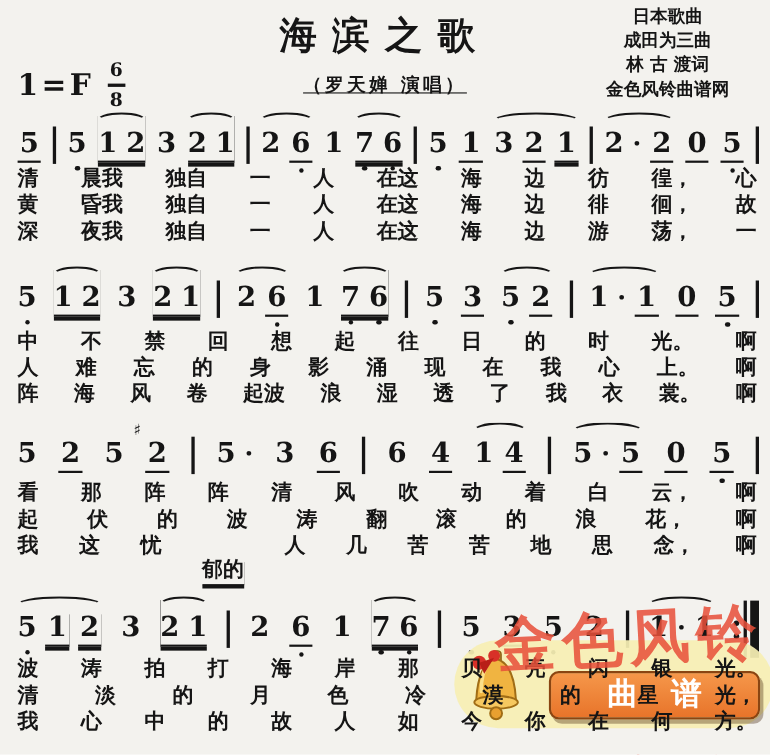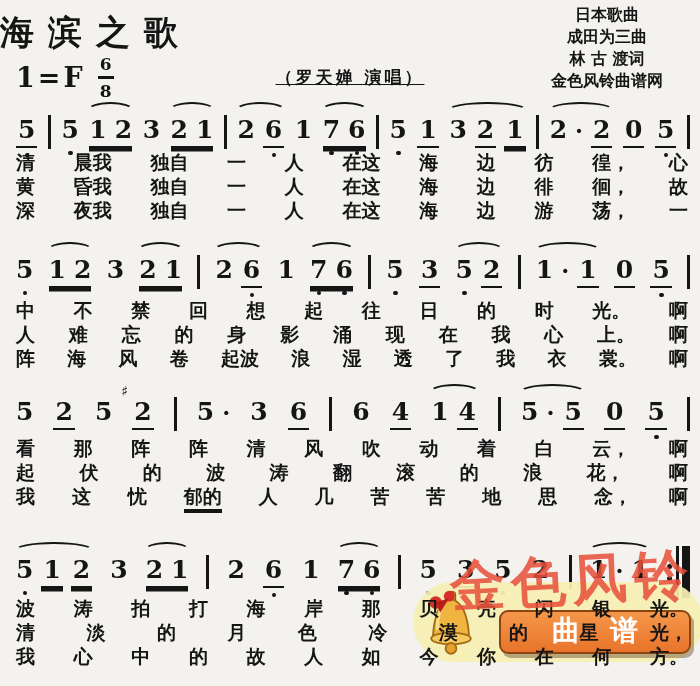--- a/index.html
+++ b/index.html
@@ -4,21 +4,21 @@
 <style>
   html,body{margin:0;padding:0;}
   .page{position:relative;width:700px;height:686px;background:var(--paper,#f3f2ee);overflow:hidden;
         font-family:"DejaVu Sans","Liberation Sans",sans-serif;color:var(--ink,#151515);}
   
   .keytime{position:absolute;left:16px;top:54px;display:flex;align-items:center;gap:12px;text-align:right;}
   .key{font:700 27px "DejaVu Serif","Liberation Serif",serif;letter-spacing:3px;}
   .ts{display:inline-flex;flex-direction:column;align-items:center;line-height:1;
       font:700 17px "DejaVu Serif","Liberation Serif",serif;}
   .tsbar{width:16px;height:3px;background:var(--ink,#151515);margin:2px 0;}
-  .title{position:absolute;top:10px;left:0;right:0;margin:0;text-align:left;
+  .title{position:absolute;top:10px;left:0;right:0;margin:0;text-align:center;
          font:700 34px "DejaVu Serif","Liberation Serif",serif;letter-spacing:14px;}
   .performer{position:absolute;top:66px;left:0;right:0;text-align:center;
              font:700 17px "DejaVu Serif","Liberation Serif",serif;letter-spacing:3px;text-decoration:underline;}
   .credits{position:absolute;right:4px;top:4px;width:178px;text-align:center;
            font:700 16px "DejaVu Serif","Liberation Serif",serif;line-height:22px;}
   
   .mline{position:absolute;left:16px;right:10px;display:flex;justify-content:space-between;
          align-items:flex-start;height:52px;}
   .unit{position:relative;display:flex;gap:8px;padding-top:13px;align-items:flex-start;}
   .gu2{border-bottom:2.5px solid var(--ink,#151515);box-shadow:0 3.5px 0 var(--ink,#151515);padding-bottom:2px;}
@@ -35,21 +35,21 @@
   .bar{width:3px;height:34px;background:var(--ink,#151515);margin-top:13px;}
   .endbar{display:flex;align-items:center;height:52px;margin-top:4px;}
   .rptdots{display:flex;flex-direction:column;gap:7px;margin-right:4px;}
   .rdot{width:5px;height:5px;border-radius:50%;background:var(--ink,#151515);}
   .thinbar{width:3px;height:52px;background:var(--ink,#151515);margin-right:3px;}
   .thickbar{width:8px;height:52px;background:var(--ink,#151515);}
   
   .lblock{position:absolute;left:16px;right:12px;z-index:2;}
   .lrow{display:flex;justify-content:space-between;height:24px;align-items:flex-start;}
   .syll{font:700 19px "DejaVu Serif","Liberation Serif",serif;line-height:1.15;white-space:nowrap;}
-  .lu{border-bottom:1.5px solid var(--ink,#151515);box-shadow:0 3px 0 var(--ink,#151515);padding-bottom:1px;}
+  .lu{border-bottom:1.5px solid var(--ink,#151515);box-shadow:0 3px 0 var(--ink,#151515);padding-bottom:1px;margin-top:22px;}
   
   .wm{position:absolute;inset:0;z-index:1;pointer-events:none;}
   .wm-blob{position:absolute;left:413px;top:582px;width:290px;height:80px;border-radius:42px;
            background:var(--blob_yellow,#f6efb4);opacity:.93;}
   .wm-bell{position:absolute;left:424px;top:588px;width:54px;height:74px;}
   .wm-badge{position:absolute;left:499px;top:610px;width:188px;height:40px;border-radius:9px;
             background:linear-gradient(180deg,#f5974a,var(--badge_orange,#e8742a));
             border:2px solid var(--badge_border,#8a4512);box-shadow:3px 4px 0 rgba(60,30,0,.35);
             color:#fff;font:700 28px "DejaVu Serif","Liberation Serif",serif;
             text-align:center;letter-spacing:30px;text-indent:30px;line-height:38px;overflow:hidden;}

